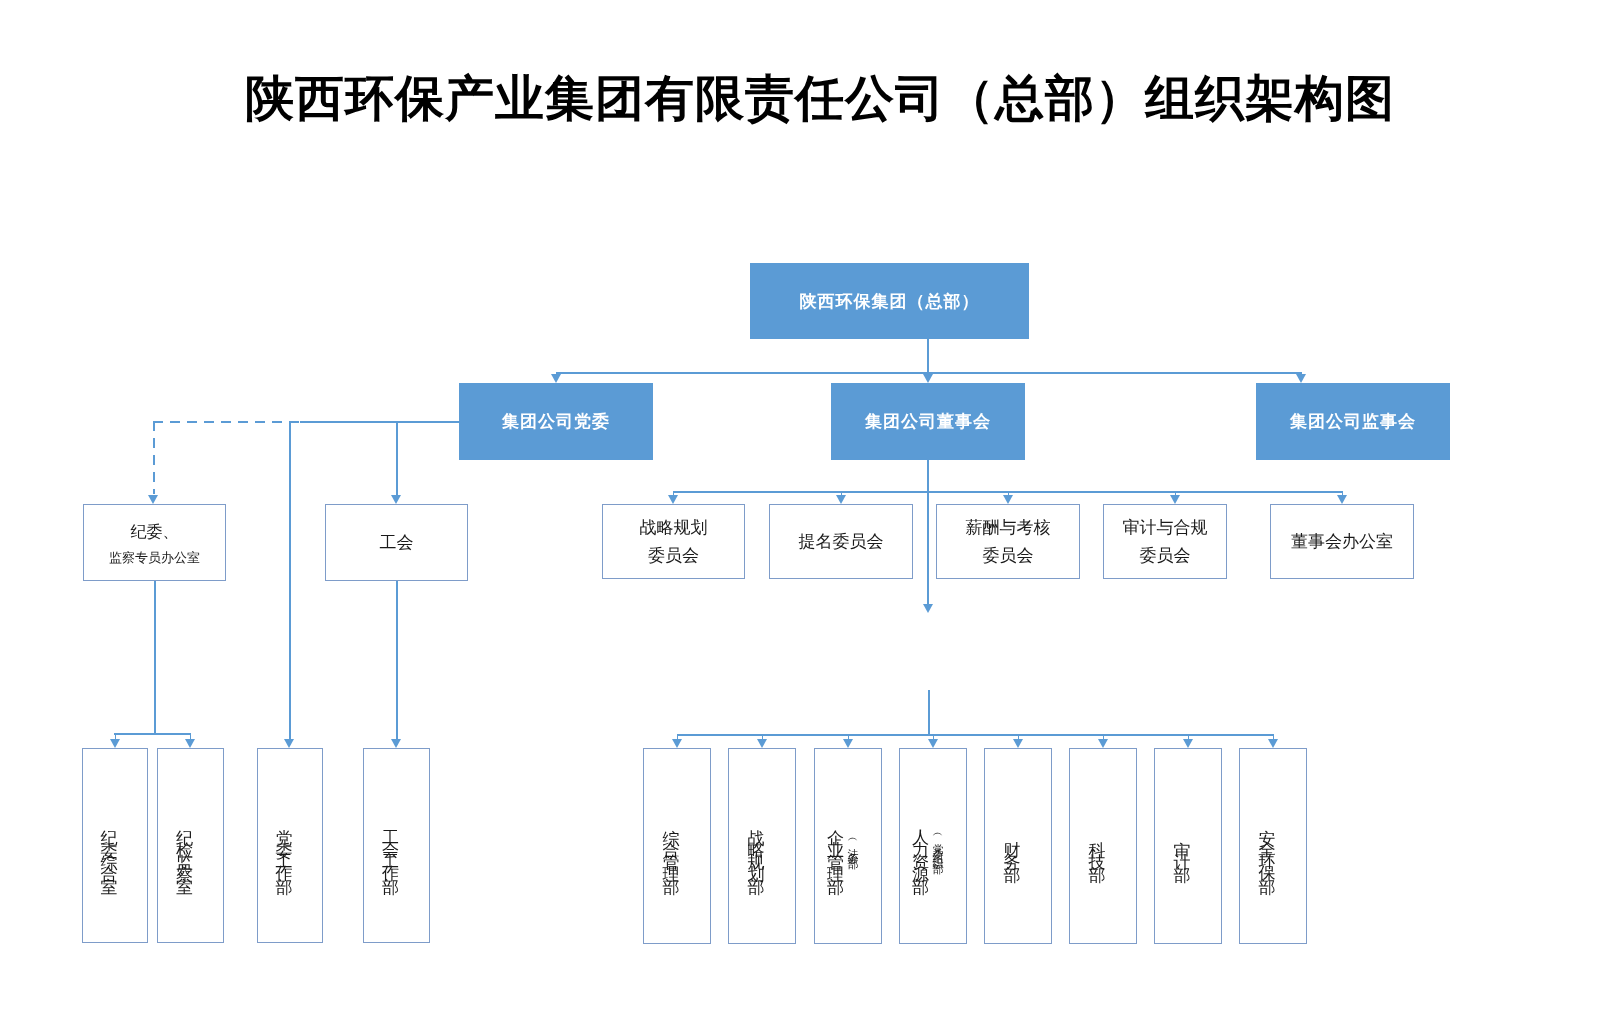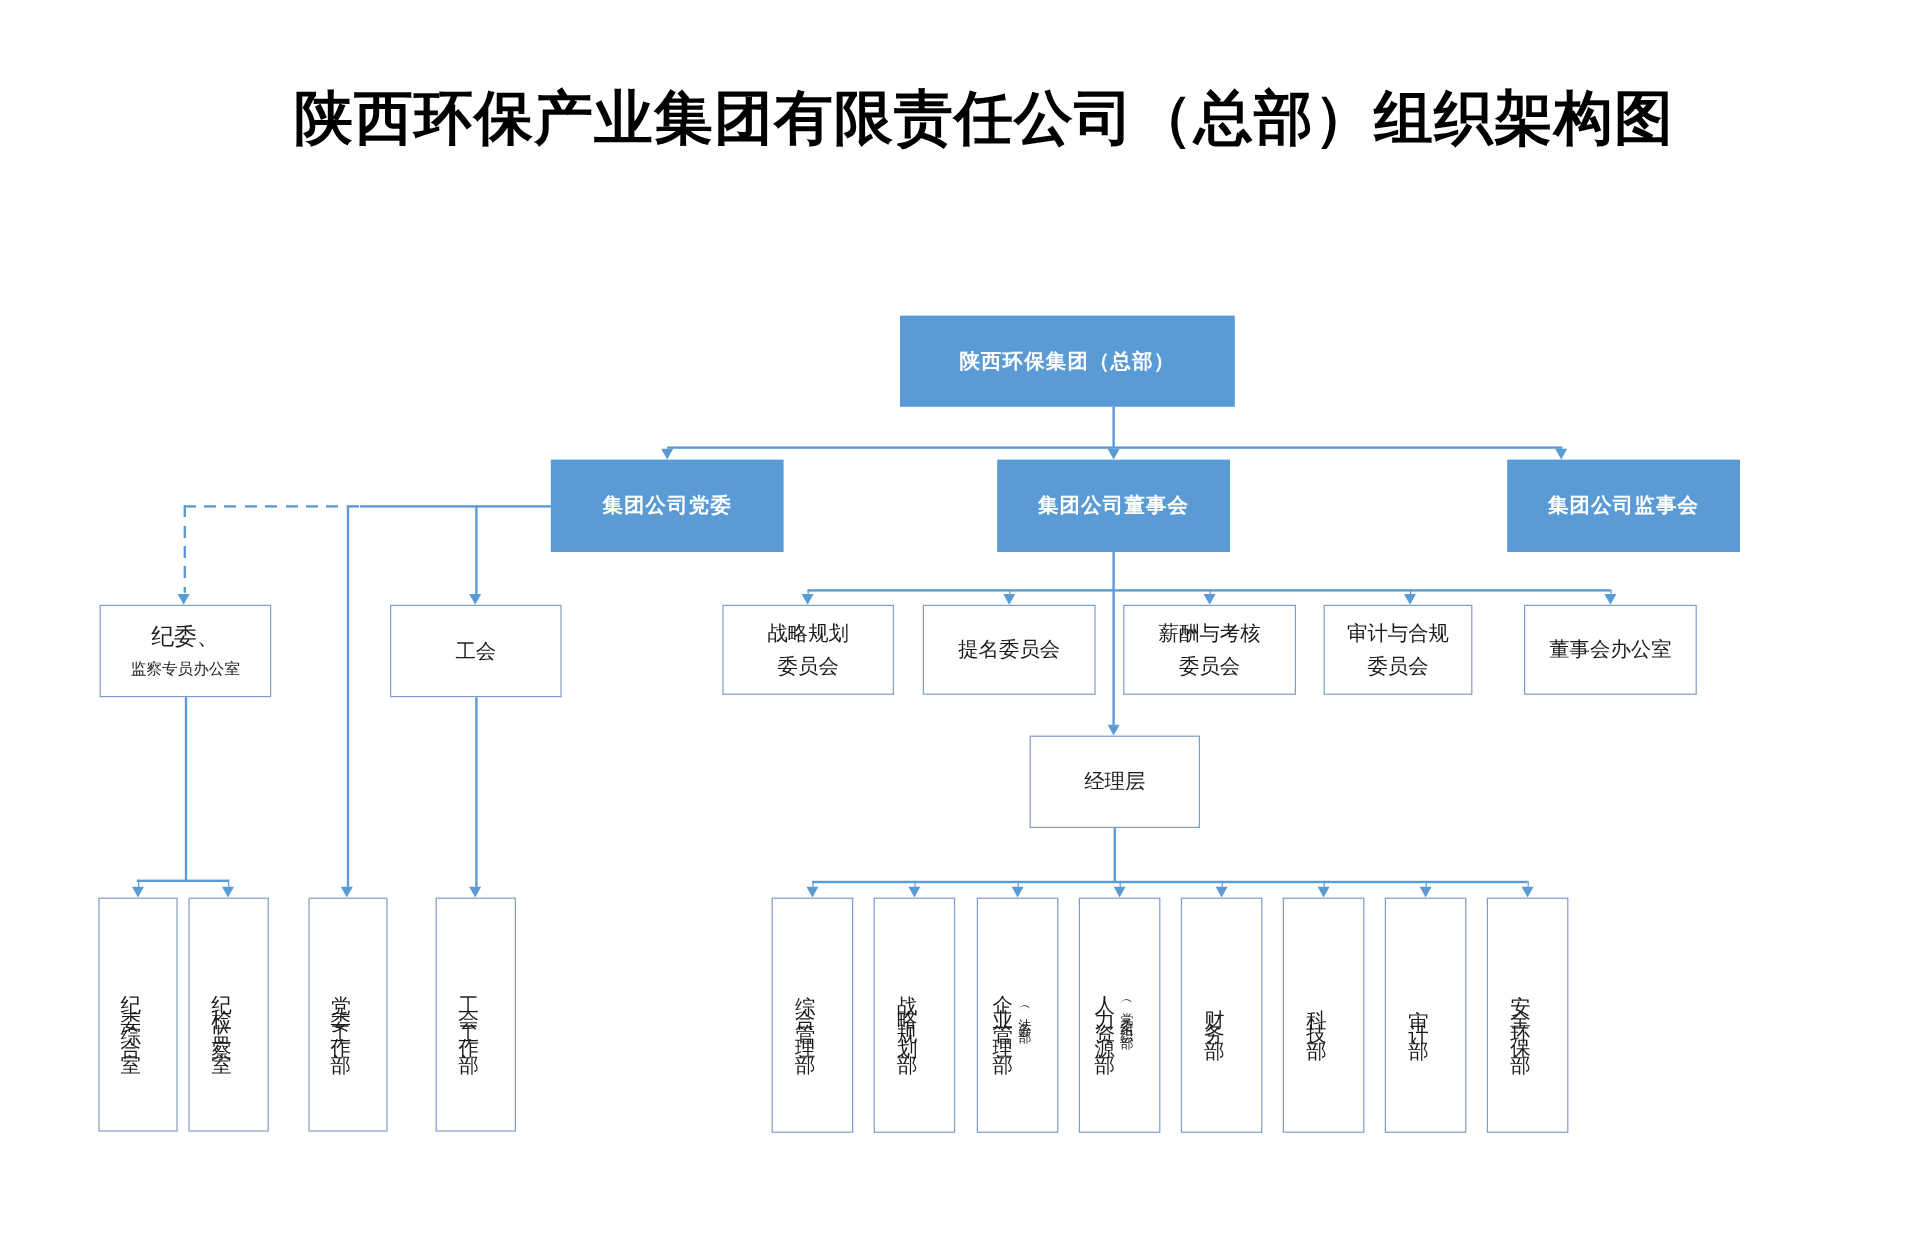--- a/index.html
+++ b/index.html
@@ -24,21 +24,21 @@
     position:absolute;background:var(--accent);color:#fff;
     display:flex;align-items:center;justify-content:center;
     font-size:17px;font-weight:bold;letter-spacing:1px;text-align:center;
   }
   .hbox{
     position:absolute;background:#fff;border:1.5px solid var(--box-border);
     display:flex;flex-direction:column;align-items:center;justify-content:center;
     font-size:17px;line-height:28px;text-align:center;box-sizing:border-box;
   }
   .hbox .cline:empty{display:none;}
-  .jw .l1{font-size:19px;line-height:30px;}
+  .jw .l1{font-size:16px;line-height:30px;}
   .jw .l2{font-size:13px;line-height:22px;}
 
   .vbox{
     position:absolute;background:#fff;border:1.5px solid var(--box-border);
     display:flex;flex-direction:row;align-items:center;justify-content:center;
     box-sizing:border-box;gap:3px;
   }
   .vmain{
     writing-mode:vertical-rl;font-size:17px;letter-spacing:12px;color:var(--ink);
     margin-block-end:-12px;
@@ -115,23 +115,20 @@
   <div class="hbox" style="left:1103px;top:504px;width:124px;height:75px">
     <span class="cline">审计与合规</span>
     <span class="cline">委员会</span>
   </div>
   <div class="hbox" style="left:1270px;top:504px;width:144px;height:75px">
     <span class="cline">董事会办公室</span>
 
   </div>
 
   <div class="arr" style="left:922.5px;top:604px"></div>
-  <div class="hbox" style="left:858px;top:613px;width:142px;height:77px">
-    <span class="cline">经理层</span>
-  </div>
 
   <div class="lv" style="left:928px;top:690px;height:45px"></div>
   <div class="lh" style="left:677px;top:734px;width:596px"></div>
   <div class="lv" style="left:676.5px;top:734px;height:5px"></div>
   <div class="lv" style="left:761.5px;top:734px;height:5px"></div>
   <div class="lv" style="left:847.5px;top:734px;height:5px"></div>
   <div class="lv" style="left:932.5px;top:734px;height:5px"></div>
   <div class="lv" style="left:1017.5px;top:734px;height:5px"></div>
   <div class="lv" style="left:1102.5px;top:734px;height:5px"></div>
   <div class="lv" style="left:1187.5px;top:734px;height:5px"></div>

